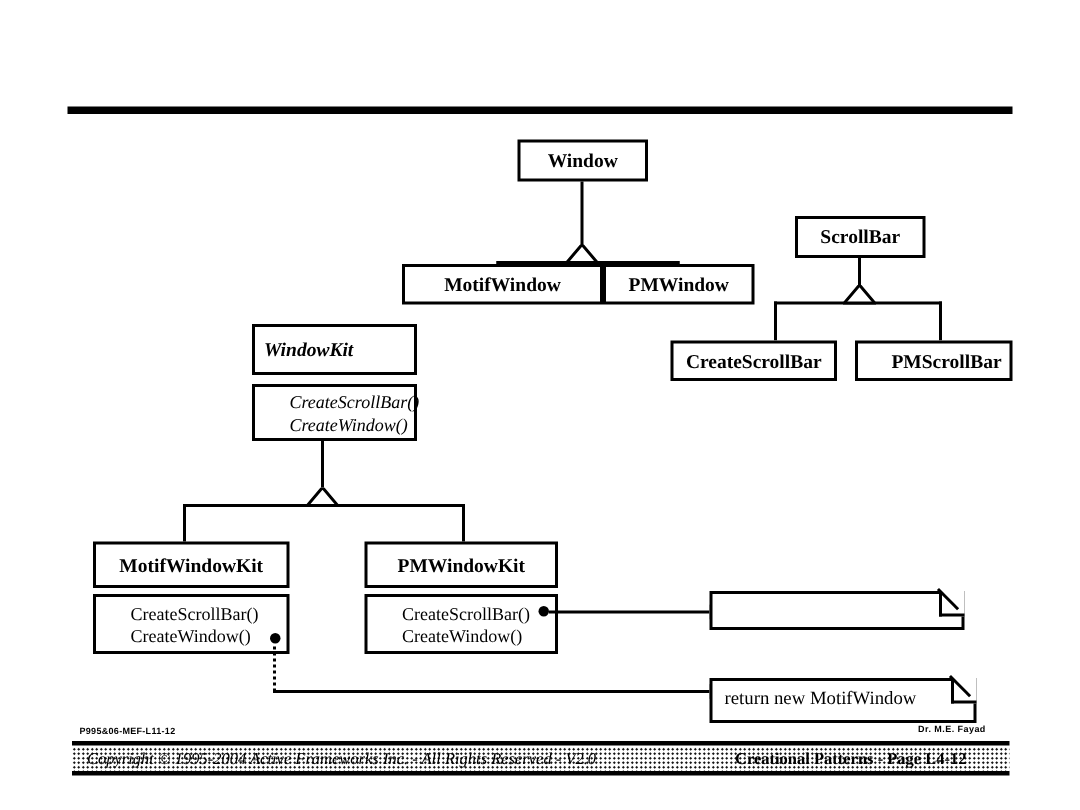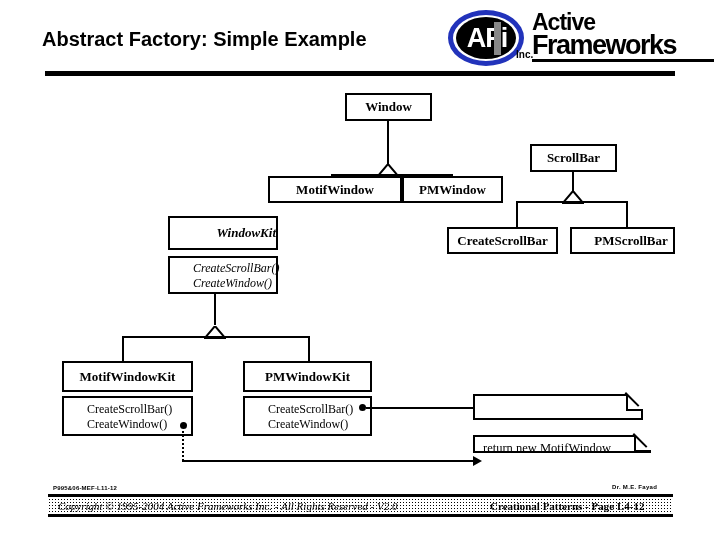--- a/index.html
+++ b/index.html
@@ -139,21 +139,21 @@
   .uml-name {
     font-family: "Liberation Serif", serif;
     font-weight: bold;
     font-size: 13px;
     color: #000000;
     text-align: center;
     white-space: nowrap;
   }
   .uml-name.italic {
     font-style: italic;
-    text-align: right;
+    text-align: left;
     padding-left: 6px;
   }
   .uml-ops {
     font-family: "Liberation Serif", serif;
     font-size: 12px;
     color: #000000;
     text-align: left;
     padding-left: 23px;
     line-height: 15px;
     white-space: nowrap;
@@ -294,32 +294,21 @@
     font-size: 11px;
     color: #000000;
     white-space: nowrap;
   }
 </style>
 </head>
 <body>
 
 <div id="slide">
 
-  <div id="title">Abstract Factory: Simple Example</div>
-
-  <div id="logo">
-    <div class="logo-ring"></div>
-    <div class="logo-disc"></div>
-    <div class="logo-afi">AFi</div>
-    <div class="logo-red"></div>
-    <div class="logo-word1">Active</div>
-    <div class="logo-word2">Frameworks</div>
-    <div class="logo-inc">Inc.</div>
-    <div class="logo-underline"></div>
-  </div>
+
 
   <div id="title-rule"></div>
 
   <div class="uml-box" style="left:345px; top:93px; width:87px; height:28px;">
     <div class="uml-name" style="line-height:24px;">Window</div>
   </div>
 
   <div class="vline" style="left:387px; top:121px; height:29px;"></div>
   <div class="tri-outline" style="left:377px; top:163px;">
     <svg width="22" height="13" viewBox="0 0 22 13">
@@ -402,21 +391,21 @@
   <div class="arrowhead" style="left:473px; top:403px;"></div>
 
   <div class="dotline" style="left:182px; top:426px; height:35px;"></div>
   <div class="hline" style="left:182px; top:460px; width:292px;"></div>
   <div class="arrowhead" style="left:473px; top:456px;"></div>
 
   <div class="note" style="left:473px; top:394px; width:170px; height:26px; line-height:23px;">
     <span class="note-fold"></span>
   </div>
 
-  <div class="note" style="left:473px; top:435px; width:178px; height:18px; line-height:23px;">
+  <div class="note" style="left:473px; top:452px; width:178px; height:30px; line-height:23px;">
     <span>return  new MotifWindow</span>
     <span class="note-fold"></span>
   </div>
 
   <div id="footer-code">P995&amp;06-MEF-L11-12</div>
   <div id="footer-author">Dr. M.E. Fayad</div>
   <div id="footer-rule-top"></div>
   <div id="footer-bar"></div>
   <div id="footer-copy">Copyright © 1995-2004 Active Frameworks Inc.  -  All Rights Reserved - V2.0</div>
   <div id="footer-page">Creational Patterns - Page L4-12</div>

